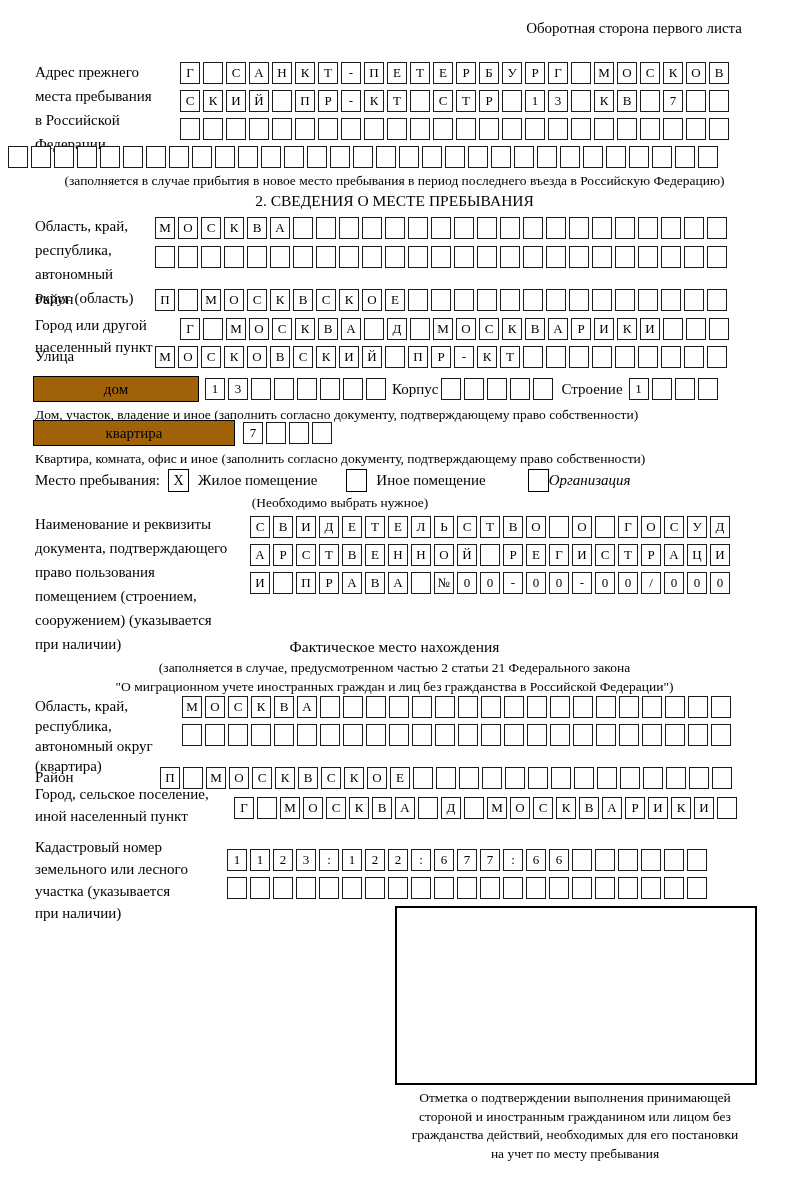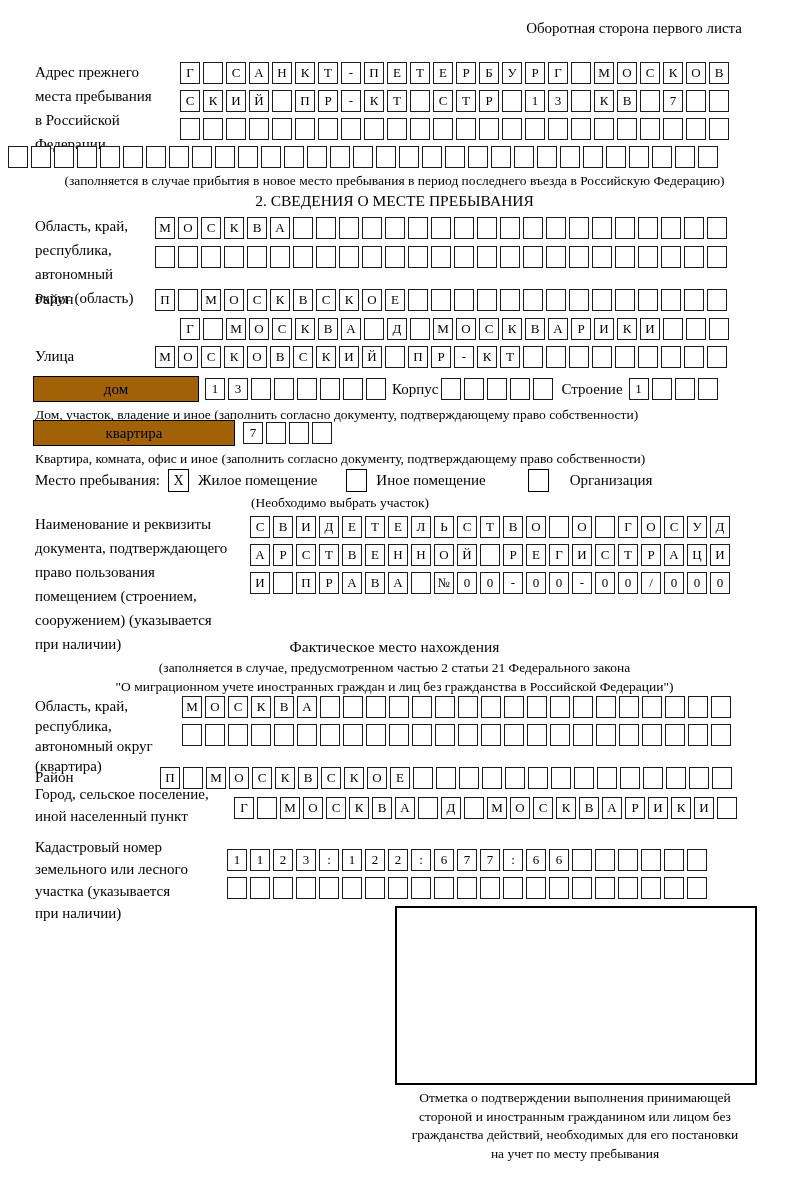--- a/index.html
+++ b/index.html
@@ -236,20 +236,24 @@
       <span class="cell"></span>
       <span class="cell"></span>
       <span class="cell"></span>
       <span class="cell"></span>
       <span class="cell"></span>
       <span class="cell"></span>
       <span class="cell"></span>
       <span class="cell"></span>
     </div>
 
+  <div class="lbl lh22" style="top:314px;">
+      <div>Город или другой</div>
+      <div>населенный пункт</div>
+    </div>
   <div class="cellrow" style="top:318px;left:180px;">
       <span class="cell">Г</span>
       <span class="cell"></span>
       <span class="cell">М</span>
       <span class="cell">О</span>
       <span class="cell">С</span>
       <span class="cell">К</span>
       <span class="cell">В</span>
       <span class="cell">А</span>
       <span class="cell"></span>
@@ -340,23 +344,23 @@
   </div>
   <div class="note" style="position:absolute;top:451px;left:35px;">Квартира, комната, офис и иное (заполнить согласно документу, подтверждающему право собственности)</div>
 
   <div class="row" style="top:469px;left:35px;">
     <span class="inl">Место пребывания:</span>
     <span class="cbx" style="margin-left:8px;">X</span>
     <span class="inl" style="margin-left:9px;">Жилое помещение</span>
     <span class="cbx" style="margin-left:29px;"></span>
     <span class="inl" style="margin-left:9px;">Иное помещение</span>
     <span class="cbx" style="margin-left:42px;"></span>
-    <span class="inl" style="margin-left:21px;">Организация</span>
+    <span class="inl" style="font-style:italic;">Организация</span>
   </div>
-  <div class="note" style="position:absolute;top:495px;left:160px;width:360px;text-align:center;">(Необходимо выбрать участок)</div>
+  <div class="note" style="position:absolute;top:495px;left:160px;width:360px;text-align:center;">(Необходимо выбрать нужное)</div>
 
   <div class="lbl" style="top:512px;line-height:23px;">
       <div>Наименование и реквизиты</div>
       <div>документа, подтверждающего</div>
       <div>право пользования</div>
       <div>помещением (строением,</div>
       <div>сооружением) (указывается</div>
       <div>при наличии)</div>
     </div>
   <div class="cellrow" style="top:516px;left:250px;">

